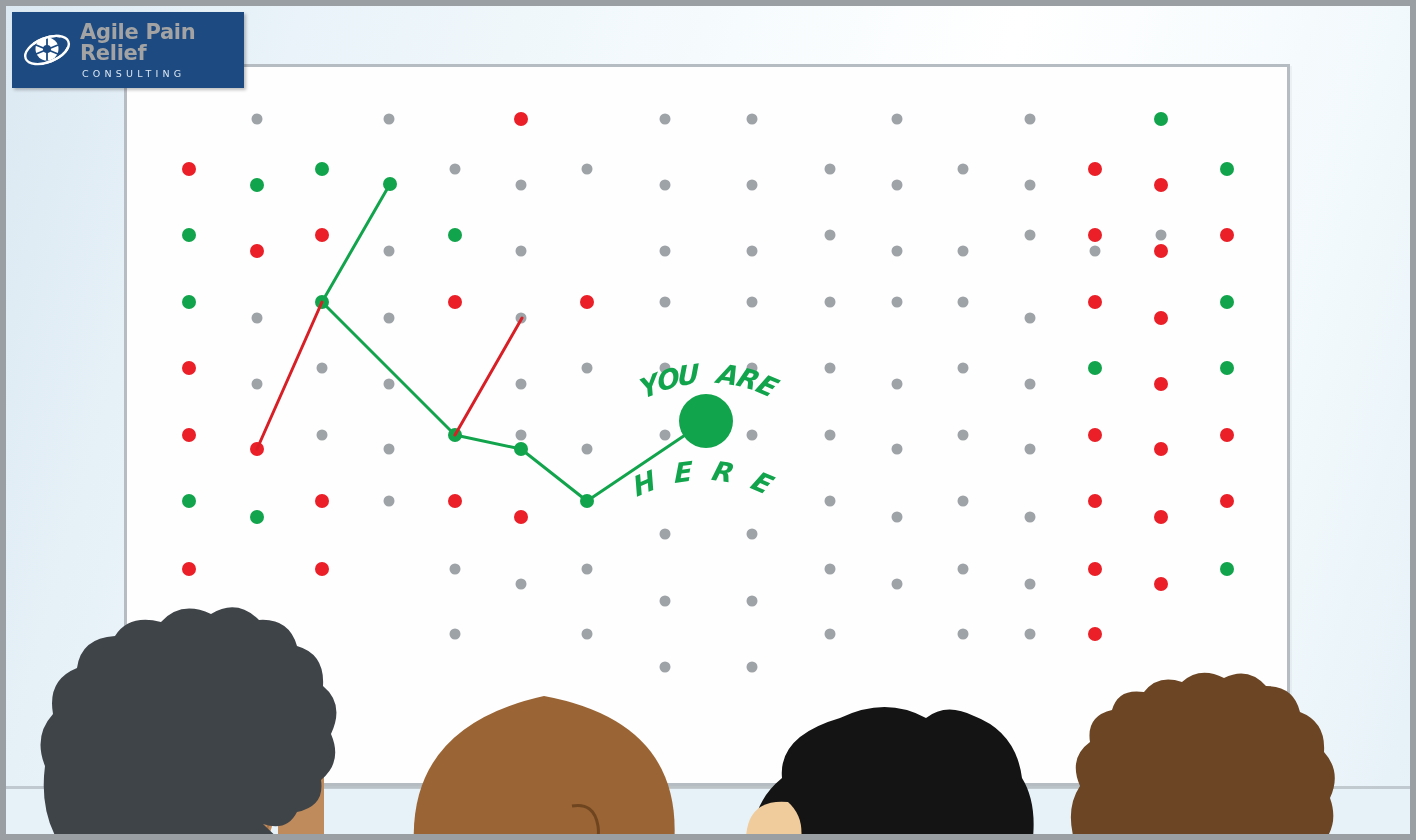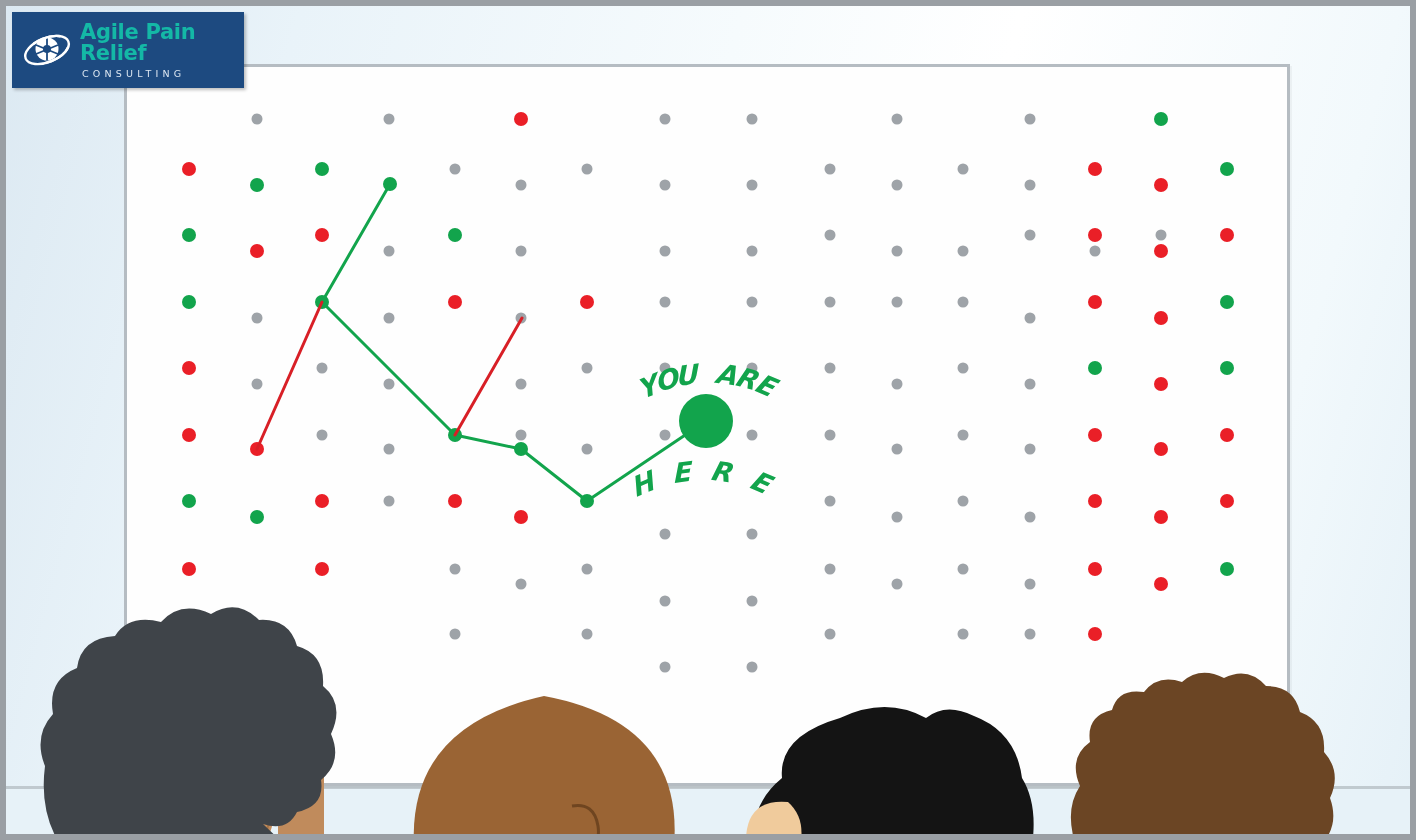--- a/index.html
+++ b/index.html
@@ -55,21 +55,21 @@
   }
   
   .logo{
     position:absolute;left:6px;top:6px;width:232px;height:76px;
     background:#1d4a80;display:flex;align-items:center;gap:8px;
     padding-left:10px;box-sizing:border-box;
     box-shadow:2px 2px 3px rgba(0,0,0,.25);
   }
   .logo-mark{width:50px;height:44px;flex:0 0 auto;}
   .logo-text{display:flex;flex-direction:column;line-height:1;}
-  .logo-title{color:#14b8a6;font-size:21px;font-weight:bold;letter-spacing:-.3px;font-family:"DejaVu Sans", sans-serif;}
+  .logo-title{color:#a3a3a3;font-size:21px;font-weight:bold;letter-spacing:-.3px;font-family:"DejaVu Sans", sans-serif;}
   .logo-sub{color:#dbe6f1;font-size:9.5px;letter-spacing:4.2px;margin-top:5px;padding-left:2px;font-family:"DejaVu Sans", sans-serif;}
   
   .person{position:absolute;}
 </style>
 </head>
 <body>
 
 <div id="stage">
 
   <div class="wall"></div>

